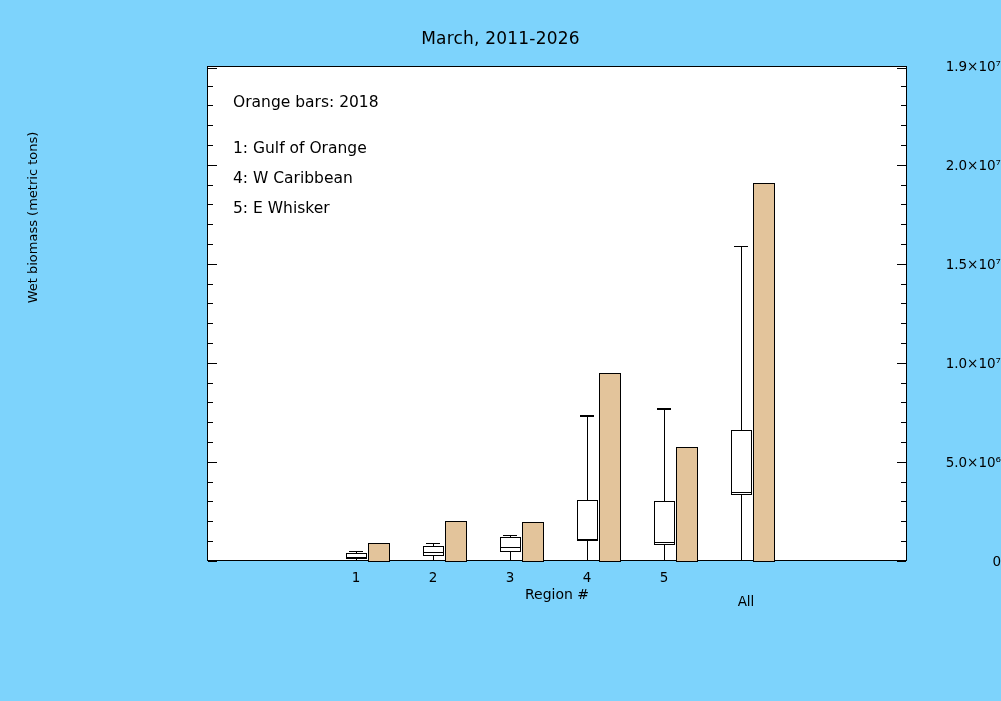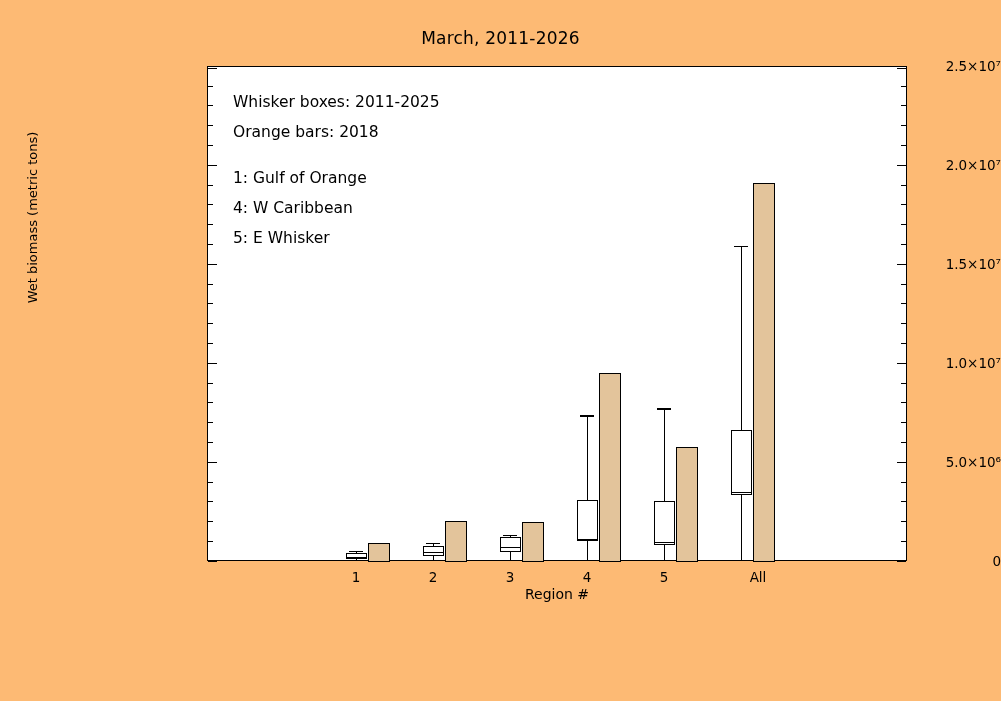--- a/index.html
+++ b/index.html
@@ -10,21 +10,21 @@
   body {
     width: 1001px;
     height: 701px;
     font-family: "DejaVu Sans", sans-serif;
     overflow: hidden;
   }
   #figure {
     position: relative;
     width: 1001px;
     height: 701px;
-    background: #fdba74;
+    background: #7dd3fc;
   }
   
   #chart-title {
     position: absolute;
     left: 0;
     top: 28px;
     width: 1001px;
     text-align: center;
     font-size: 17px;
     color: #000;
@@ -157,26 +157,25 @@
   <div id="chart-title">March, 2011-2026</div>
 
   <div id="ylabel">Wet biomass (metric tons)</div>
   <div id="xlabel">Region #</div>
 
   <div class="ytick-label" style="top:553px; width:196px;">0</div>
   <div class="ytick-label" style="top:454px; width:196px;">5.0×10⁶</div>
   <div class="ytick-label" style="top:355px; width:196px;">1.0×10⁷</div>
   <div class="ytick-label" style="top:256px; width:196px;">1.5×10⁷</div>
   <div class="ytick-label" style="top:157px; width:196px;">2.0×10⁷</div>
-  <div class="ytick-label" style="top:58px; width:196px;">2.5×10⁷</div>
+  <div class="ytick-label" style="top:58px; width:196px;">1.9×10⁷</div>
 
   <div id="plot-area">
 
     <div id="annotations">
-      <div class="annot-line">Whisker boxes: 2011-2025</div>
       <div class="annot-line">Orange bars: 2018</div>
       <div class="annot-gap"></div>
       <div class="annot-line">1: Gulf of Orange</div>
       <div class="annot-line">4: W Caribbean</div>
       <div class="annot-line">5: E Whisker</div>
     </div>
 
     <div class="ytick-major" style="top:493.8px;"></div>
     <div class="ytick-major" style="top:394.8px;"></div>
     <div class="ytick-major" style="top:295.8px;"></div>
@@ -267,16 +266,16 @@
     <div class="whisker-cap" style="left:526px; top:179px; width:14px;"></div>
     <div class="whisker-box" style="left:523px; top:363.1px; width:21px; height:65.3px;"></div>
     <div class="median-line" style="left:523px; top:424.5px; width:21px;"></div>
     <div class="orange-bar" style="left:545px; top:115.6px; width:22px; height:379.2px;"></div>
 
     <div class="xtick-label" style="left:148px;">1</div>
     <div class="xtick-label" style="left:225px;">2</div>
     <div class="xtick-label" style="left:302px;">3</div>
     <div class="xtick-label" style="left:379px;">4</div>
     <div class="xtick-label" style="left:456px;">5</div>
-    <div class="xtick-label" style="left:550px;">All</div>
+    <div class="xtick-label" style="left:538px;margin-top:24px;">All</div>
 
   </div>
 </div>
 
 </body></html>

